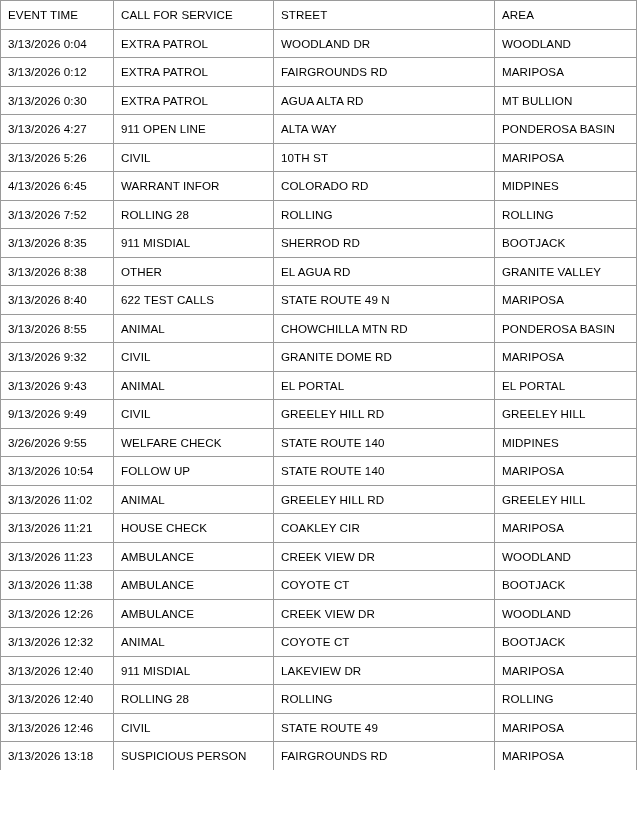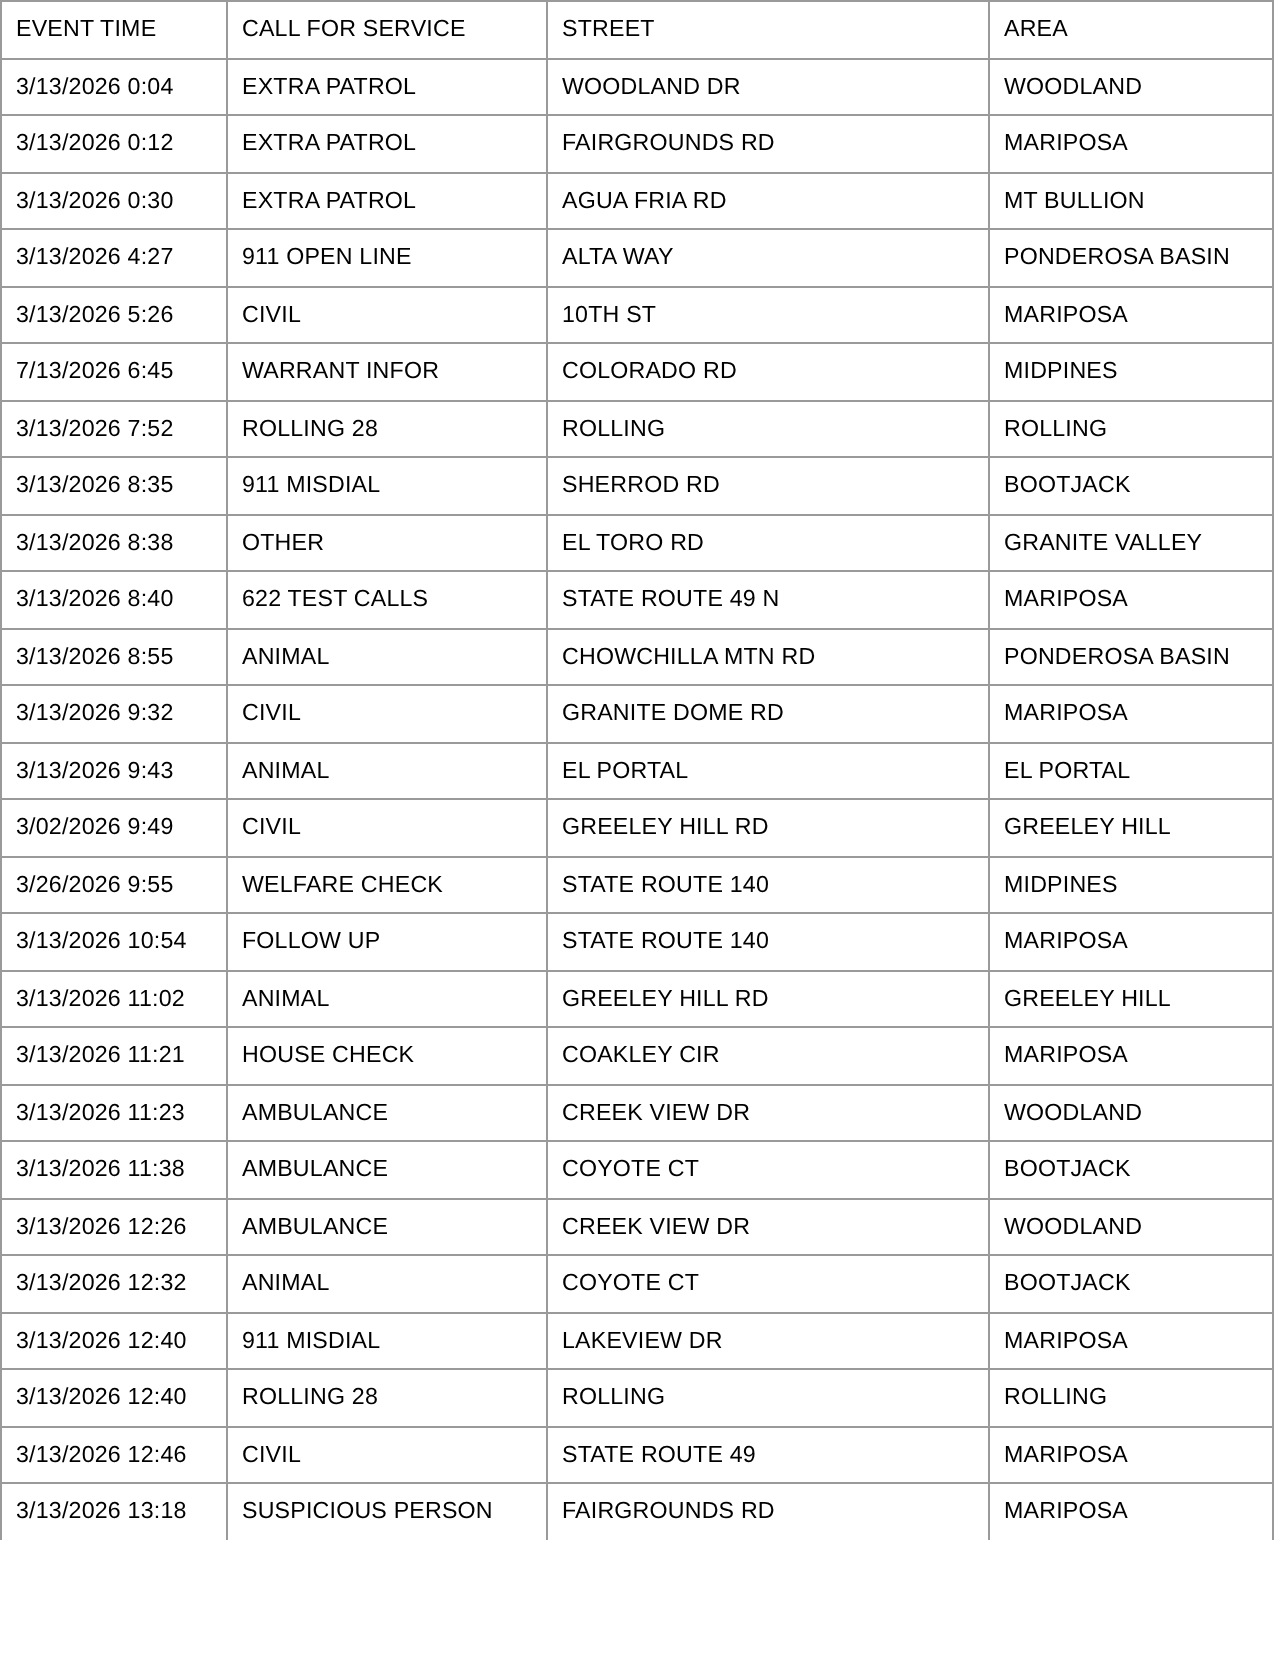--- a/index.html
+++ b/index.html
@@ -89,57 +89,57 @@
         </tr>
         <tr>
           <td>3/13/2026 0:12</td>
           <td>EXTRA PATROL</td>
           <td>FAIRGROUNDS RD</td>
           <td>MARIPOSA</td>
         </tr>
         <tr>
           <td>3/13/2026 0:30</td>
           <td>EXTRA PATROL</td>
-          <td>AGUA FRIA RD</td>
+          <td>AGUA ALTA RD</td>
           <td>MT BULLION</td>
         </tr>
         <tr>
           <td>3/13/2026 4:27</td>
           <td>911 OPEN LINE</td>
           <td>ALTA WAY</td>
           <td>PONDEROSA BASIN</td>
         </tr>
         <tr>
           <td>3/13/2026 5:26</td>
           <td>CIVIL</td>
           <td>10TH ST</td>
           <td>MARIPOSA</td>
         </tr>
         <tr>
-          <td>7/13/2026 6:45</td>
+          <td>4/13/2026 6:45</td>
           <td>WARRANT INFOR</td>
           <td>COLORADO RD</td>
           <td>MIDPINES</td>
         </tr>
         <tr>
           <td>3/13/2026 7:52</td>
           <td>ROLLING 28</td>
           <td>ROLLING</td>
           <td>ROLLING</td>
         </tr>
         <tr>
           <td>3/13/2026 8:35</td>
           <td>911 MISDIAL</td>
           <td>SHERROD RD</td>
           <td>BOOTJACK</td>
         </tr>
         <tr>
           <td>3/13/2026 8:38</td>
           <td>OTHER</td>
-          <td>EL TORO RD</td>
+          <td>EL AGUA RD</td>
           <td>GRANITE VALLEY</td>
         </tr>
         <tr>
           <td>3/13/2026 8:40</td>
           <td>622 TEST CALLS</td>
           <td>STATE ROUTE 49 N</td>
           <td>MARIPOSA</td>
         </tr>
         <tr>
           <td>3/13/2026 8:55</td>
@@ -153,21 +153,21 @@
           <td>GRANITE DOME RD</td>
           <td>MARIPOSA</td>
         </tr>
         <tr>
           <td>3/13/2026 9:43</td>
           <td>ANIMAL</td>
           <td>EL PORTAL</td>
           <td>EL PORTAL</td>
         </tr>
         <tr>
-          <td>3/02/2026 9:49</td>
+          <td>9/13/2026 9:49</td>
           <td>CIVIL</td>
           <td>GREELEY HILL RD</td>
           <td>GREELEY HILL</td>
         </tr>
         <tr>
           <td>3/26/2026 9:55</td>
           <td>WELFARE CHECK</td>
           <td>STATE ROUTE 140</td>
           <td>MIDPINES</td>
         </tr>

